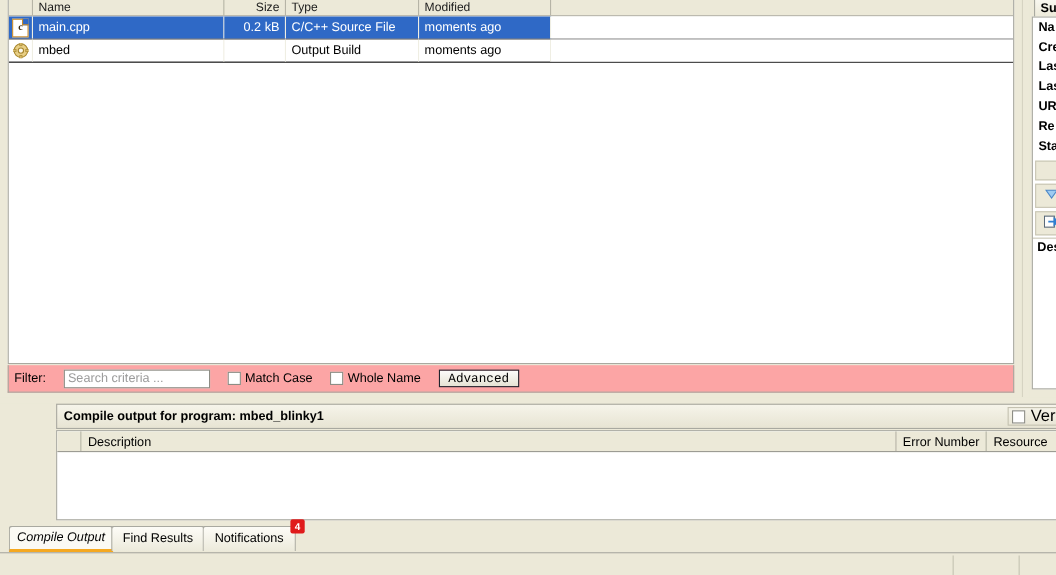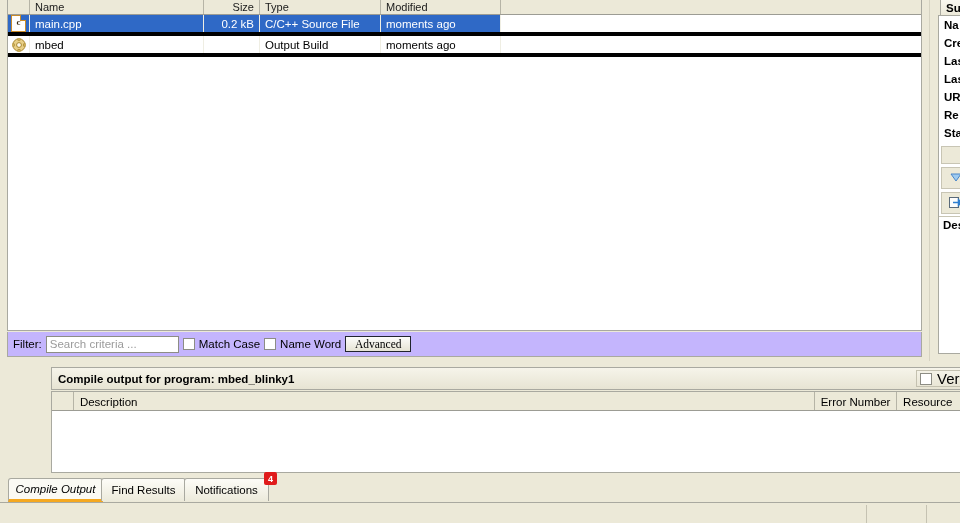--- a/index.html
+++ b/index.html
@@ -50,21 +50,21 @@
   .c-name  { width: 174px; }
   .c-size  { width: 56px; }
   .c-type  { width: 121px; }
   .c-mod   { width: 120px; }
   .c-rest  { flex: 1 1 auto; border-right: none; }
 
   .file-row {
     display: flex;
     height: 21px;
     box-sizing: border-box;
-    border-bottom: 4px solid #000000;
+    border-bottom: 1px solid #000000;
     background: #fff;
   }
   .file-row.selected .fcell { color: #ffffff; }
   .file-row.selected .fcell.body { background: #2f69c6; }
   .file-row.selected .fcell.iconcell { background: #2f69c6; }
   .fcell {
     box-sizing: border-box;
     padding: 0 5px;
     display: flex;
     align-items: center;
@@ -106,26 +106,26 @@
   .ico-gear {
     width: 14px; height: 14px; position: relative; display: inline-block;
   }
   .ico-gear svg { display: block; }
 
   
   #filterbar {
     position: absolute; left: 7px; right: 7px; top: 332px; height: 25px;
     border: 1px solid #a9a9a0;
     border-top: none;
-    background: #c4b5fd;
+    background: #fca5a5;
     box-sizing: border-box;
     display: flex;
     align-items: center;
     padding-left: 5px;
-    gap: 4px;
+    gap: 16px;
   }
   .filter-label { font-size: 11.5px; color: #000; }
   #search-input {
     width: 133px; height: 17px;
     border: 1px solid #8d8d85;
     background: #fff;
     font-size: 11.5px;
     font-family: "Liberation Sans", sans-serif;
     color: #000;
     padding: 0 3px;
@@ -140,21 +140,21 @@
     background: #fff;
     box-sizing: border-box;
     display: inline-block;
   }
   .btn {
     height: 16px;
     min-width: 66px;
     border: 1px solid #21242e;
     background: linear-gradient(#fcfcfa, #e6e3d4);
     font-size: 11.5px;
-    font-family: Liberation Serif, serif;
+    font-family: Liberation Mono, monospace;
     color: #000;
     padding: 0 8px;
     box-sizing: border-box;
     cursor: default;
   }
 
   
   #rightpanel {
     position: absolute; left: 936px; top: 0; width: 24px; height: 361px;
     background: #ece9d8;
@@ -378,21 +378,21 @@
 
     <div id="filterbar">
       <span class="filter-label">Filter:</span>
       <input id="search-input" type="text" placeholder="Search criteria ..." style="">
       <label class="cbox-wrap">
         <span class="cbox"></span>
         <span>Match Case</span>
       </label>
       <label class="cbox-wrap">
         <span class="cbox"></span>
-        <span>Name Word</span>
+        <span>Whole Name</span>
       </label>
       <button class="btn">Advanced</button>
     </div>
   </div>
 
   <div id="vsplit"></div>
 
   <div id="rightpanel">
     <div id="right-tabstrip">Su</div>
     <div id="right-body">

